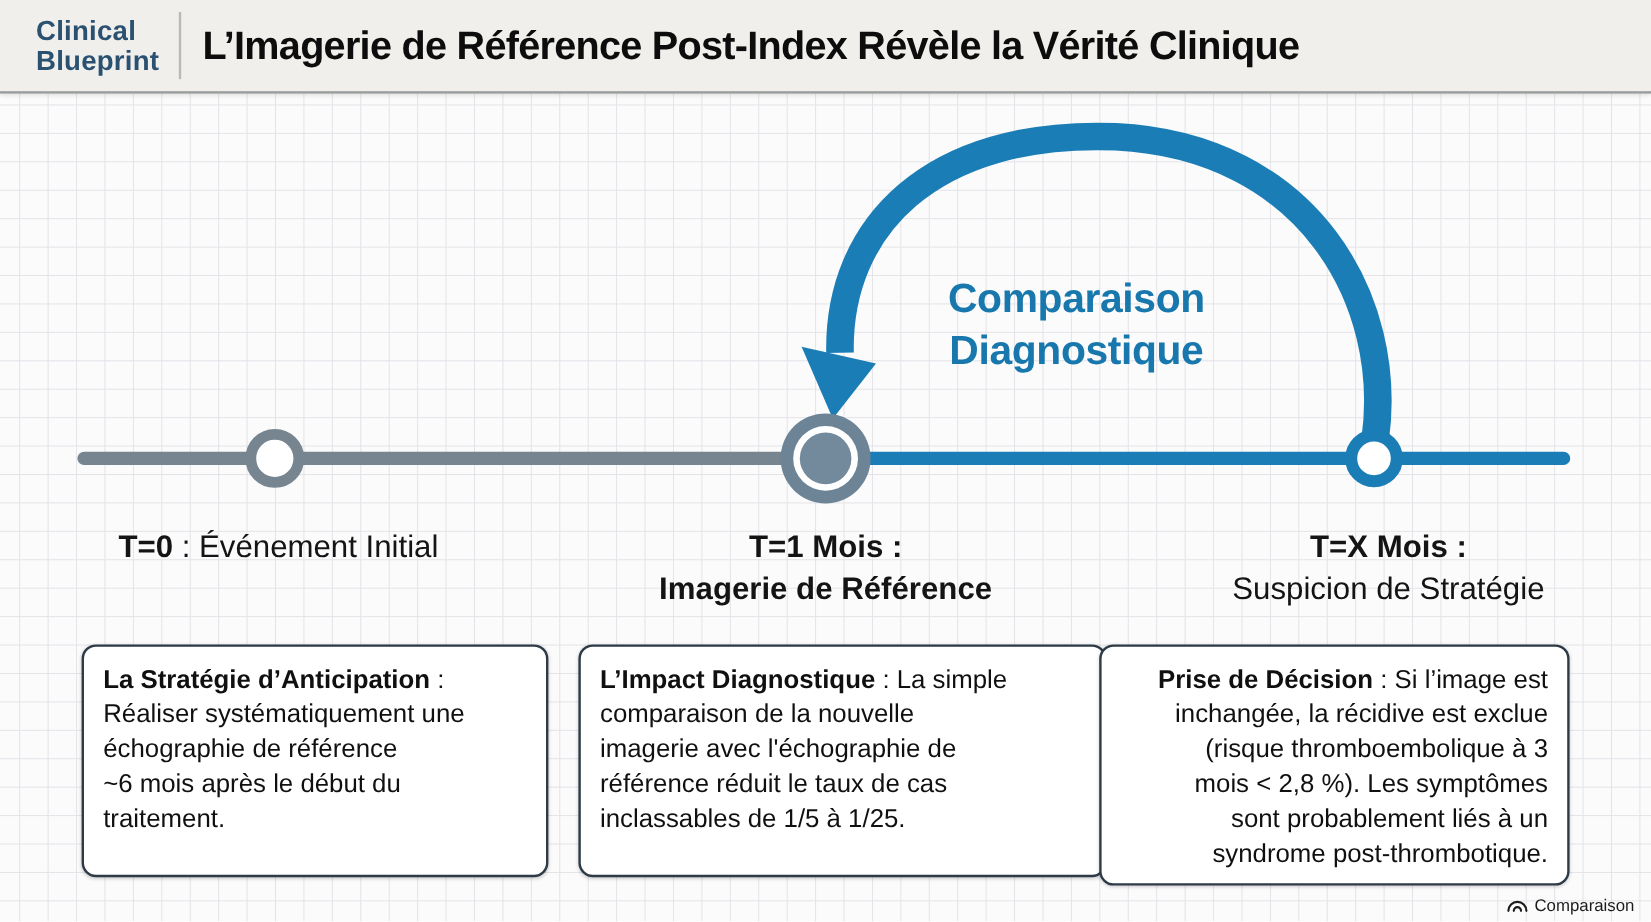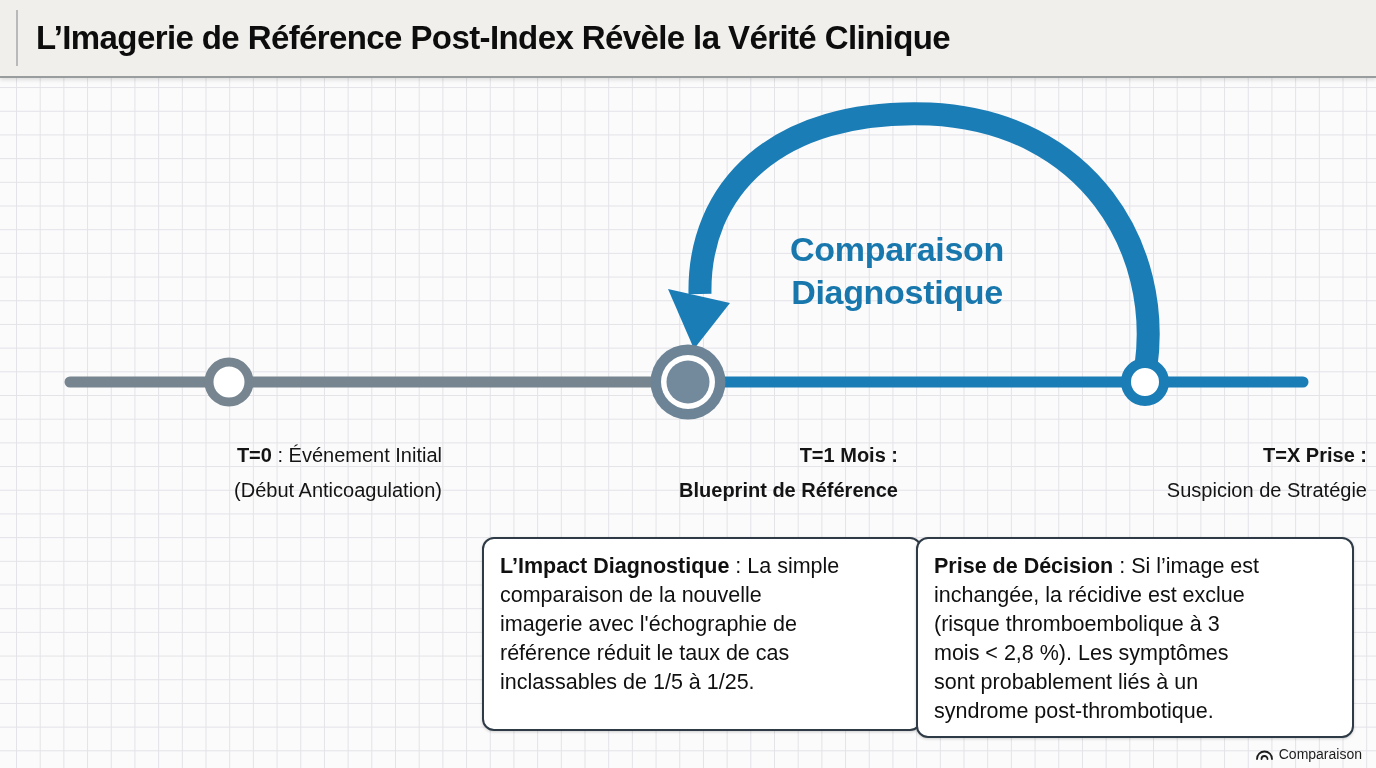--- a/index.html
+++ b/index.html
@@ -45,56 +45,60 @@
   .arc-label {
     position: absolute; left: 697px; top: 228px; width: 400px;
     text-align: center; z-index: 2;
     color: #1878ad; font-weight: bold; font-size: 34px; line-height: 43px;
     white-space: pre-line; letter-spacing: -0.3px;
   }
 
   
   .milestone {
     position: absolute; top: 438px; width: 420px; z-index: 2;
-    text-align: right; color: #141414; font-size: 20px; line-height: 35px;
+    text-align: center; color: #141414; font-size: 26px; line-height: 35px;
   }
   .milestone .b { font-weight: bold; }
   .m1 { left: 22px; }
   .m2 { left: 478px; font-weight: bold; }
   .m3 { left: 947px; }
 
   
   .info-box {
     position: absolute; top: 537px; z-index: 2;
     background: #ffffff;
     border: 2.5px solid #2e3b46; border-radius: 12px;
     box-shadow: 0 1px 3px rgba(0,0,0,.18);
     padding: 13px 16px;
     font-size: 21.5px; line-height: 29px; color: #101010;
     white-space: pre-line;
   }
   .info-box .b { font-weight: bold; }
   .box1 { left: 68px;  width: 389px; height: 194px; }
   .box2 { left: 482px; width: 440px; height: 194px; }
-  .box3 { left: 916px; width: 438px; height: 201px; }
+  .box3 { left: 916px; width: 392px; height: 201px; text-align: right; }
 
   
   .footer-brand {
     position: absolute; right: 14px; bottom: 6px; z-index: 4;
     display: flex; align-items: center; gap: 5px;
     font-size: 14px; color: #1b1b1b; font-weight: normal;
   }
   .footer-brand svg { display: block; }
 </style>
 </head>
 <body>
 
 <div class="stage">
 
   <div class="header">
+    <div class="logo">
+      <div>Clinical</div>
+      <div>Blueprint</div>
+    </div>
     <div class="header-divider"></div>
     <div class="main-title">L’Imagerie de Référence Post-Index Révèle la Vérité Clinique</div>
   </div>
 
   <svg class="draw-layer" width="1376" height="768" viewBox="0 0 1376 768">
 
     <path d="M70,382 L688,382" stroke="#76858f" stroke-width="11" stroke-linecap="round" fill="none"></path>
 
     <path d="M688,382 L1303,382" stroke="#1b7db6" stroke-width="11" stroke-linecap="round" fill="none"></path>
 
@@ -108,33 +112,36 @@
     <circle cx="688" cy="382" r="21.5" fill="#73899c"></circle>
 
     <circle cx="1145" cy="382" r="19" fill="#ffffff" stroke="#1b7db6" stroke-width="10"></circle>
   </svg>
 
   <div class="arc-label">Comparaison
 Diagnostique</div>
 
   <div class="milestone m1">
     <div><span class="b">T=0</span><span> : Événement Initial</span></div>
-    <div>(Début Anticoagulation)</div>
   </div>
 
   <div class="milestone m2">
     <div><span class="b">T=1 Mois :</span><span></span></div>
-    <div>Blueprint de Référence</div>
+    <div>Imagerie de Référence</div>
   </div>
 
   <div class="milestone m3">
-    <div><span class="b">T=X Prise :</span><span></span></div>
+    <div><span class="b">T=X Mois :</span><span></span></div>
     <div>Suspicion de Stratégie</div>
   </div>
 
+  <div class="info-box box1"><span class="b">La Stratégie d’Anticipation</span><span> : Réaliser systématiquement une
+échographie de référence
+~6 mois après le début du
+traitement.</span></div>
 
   <div class="info-box box2"><span class="b">L’Impact Diagnostique</span><span> : La simple
 comparaison de la nouvelle
 imagerie avec l'échographie de
 référence réduit le taux de cas
 inclassables de 1/5 à 1/25.</span></div>
 
   <div class="info-box box3"><span class="b">Prise de Décision</span><span> : Si l’image est
 inchangée, la récidive est exclue
 (risque thromboembolique à 3

